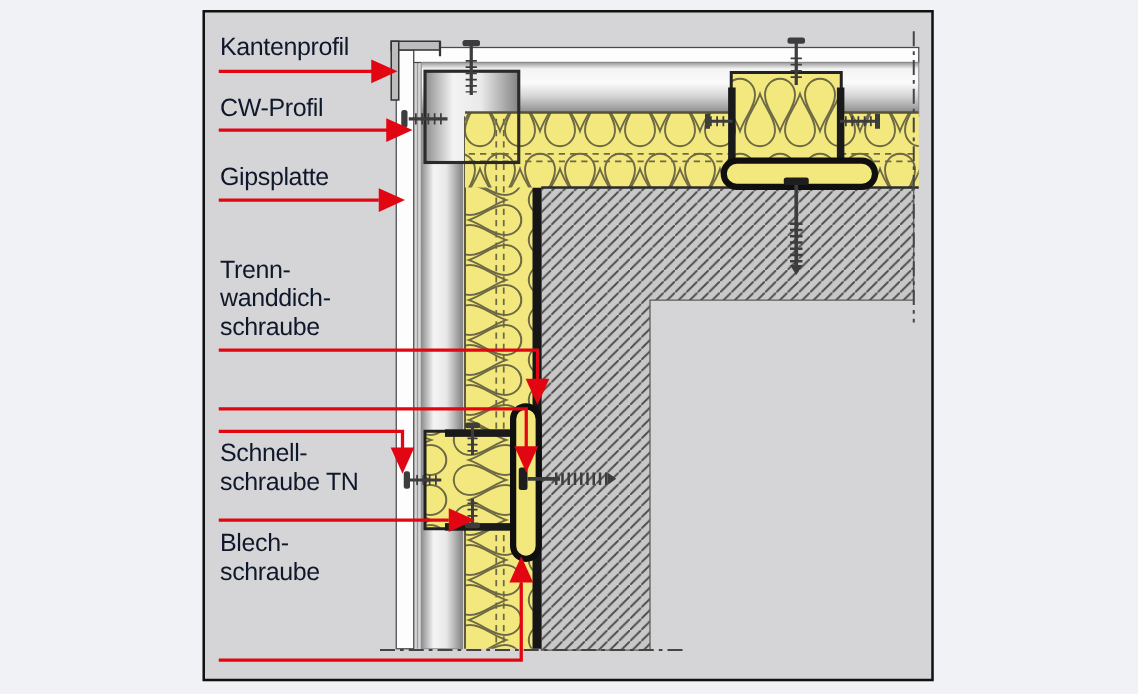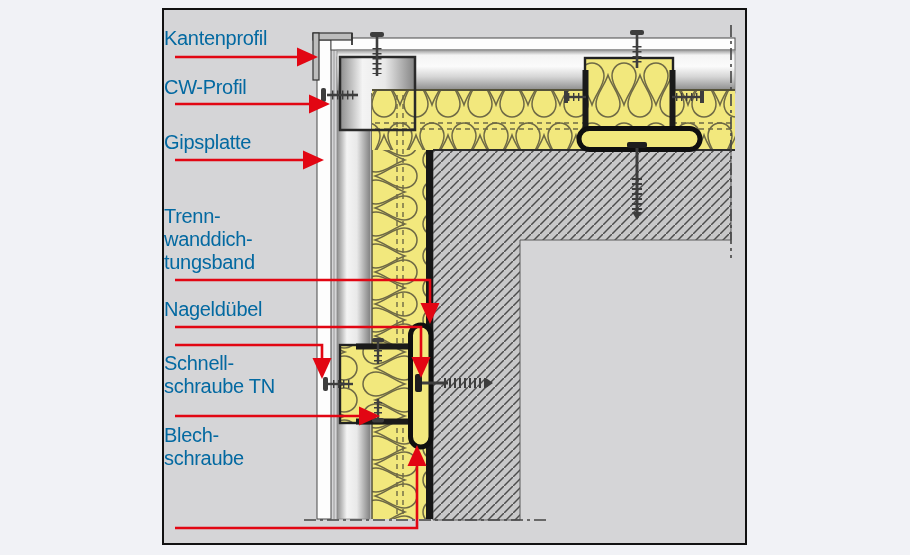--- a/index.html
+++ b/index.html
@@ -1,21 +1,21 @@
 <!DOCTYPE html>
 <html><head>
 <meta charset="utf-8">
 <style>
   html,body{margin:0;padding:0;background:#f1f2f6;}
   .stage{position:relative;width:910px;height:555px;background:#f1f2f6;overflow:hidden;
          font-family:"Liberation Sans",sans-serif;}
   .panel{position:absolute;left:162px;top:8px;width:581px;height:533px;
          background:#d5d5d7;border:2px solid #111;}
   .panel svg{position:absolute;left:0;top:0;}
-  .label{position:absolute;left:0;font-size:20px;line-height:23px;color:#0369a1;
+  .label{position:absolute;left:12px;font-size:20px;line-height:23px;color:#0f172a;
          letter-spacing:-0.3px;white-space:pre-line;}
 </style>
 </head>
 <body>
 
 <div class="stage">
   <div class="panel">
 
     <svg width="581" height="533" viewBox="164 10 581 533">
       <defs>
@@ -203,20 +203,19 @@
           <polygon points="417,445 407.5,466 426.5,466" stroke="none"></polygon>
         </g>
       </g>
     </svg>
 
     <div class="label" style="top:17px">Kantenprofil</div>
     <div class="label" style="top:66px">CW-Profil</div>
     <div class="label" style="top:121px">Gipsplatte</div>
     <div class="label" style="top:195px">Trenn-
 wanddich-
-tungsband</div>
-    <div class="label" style="top:288px">Nageldübel</div>
+schraube</div>
     <div class="label" style="top:342px">Schnell-
 schraube TN</div>
     <div class="label" style="top:414px">Blech-
 schraube</div>
   </div>
 </div>
 
 </body></html>

